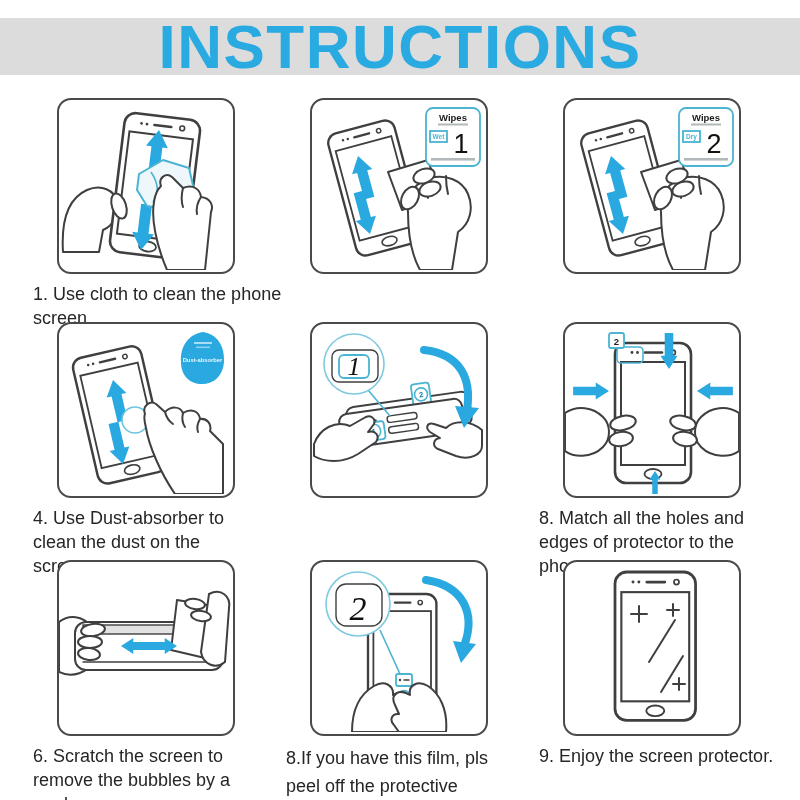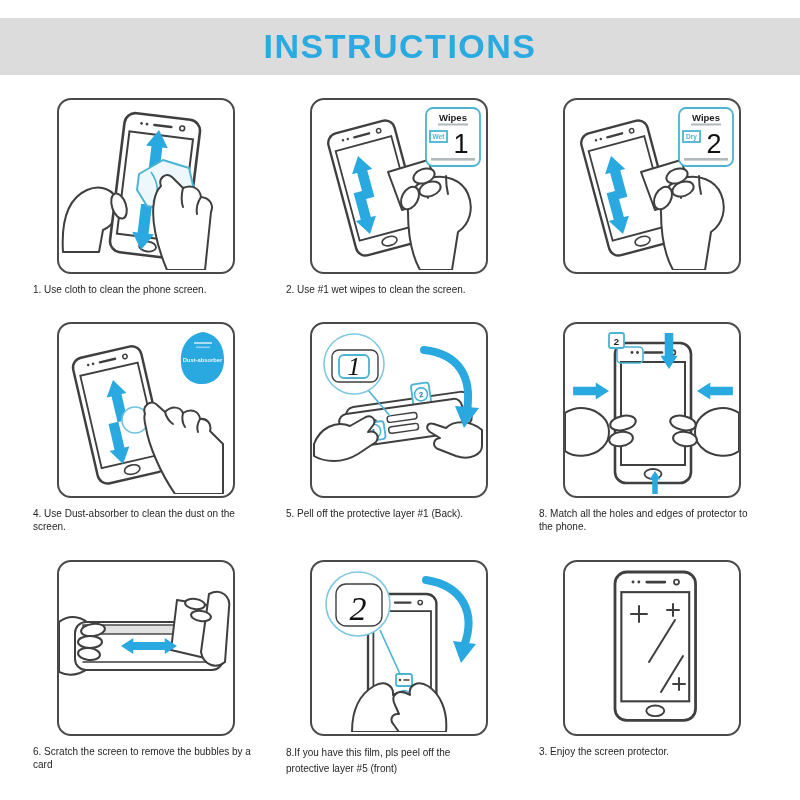--- a/index.html
+++ b/index.html
@@ -3,25 +3,25 @@
 <meta charset="utf-8">
 <title>Instructions</title>
 <style>
   :root{
     --accent-blue:#29a9e0; --teal:#4ab4d2; --ink:#3f3f3f;
     --header-band:#dcdcdc; --header-text:#29abe2; --caption:#262626;
   }
   html,body{margin:0;padding:0;background:#fff;}
   body{width:800px;height:800px;overflow:hidden;font-family:"Liberation Sans",sans-serif;}
   .band{margin-top:18px;height:57px;background:var(--header-band);display:flex;align-items:center;justify-content:center;}
-  .band h1{margin:0;font-size:34px;font-weight:bold;letter-spacing:1.5px;color:var(--header-text);}
+  .band h1{margin:0;font-size:62px;font-weight:bold;letter-spacing:1.5px;color:var(--header-text);}
   .grid{display:grid;grid-template-columns:253px 253px 253px;grid-template-rows:224px 238px auto;padding:23px 0 0 33px;}
   figure.step{margin:0;}
   .figure-box{width:178px;height:176px;margin-left:24px;border:2px solid #4a4a4a;border-radius:14px;box-sizing:border-box;display:flex;align-items:center;justify-content:center;background:#fff;}
-  figcaption{margin:9px 0 0 0;font-size:10px;line-height:1.32;color:var(--caption);}
+  figcaption{margin:9px 0 0 0;font-size:18px;line-height:1.32;color:var(--caption);}
   .w212{max-width:212px}.w225{max-width:225px}.w210{max-width:210px}.w252{max-width:252px}.w265{max-width:265px}
   .lh-lg{line-height:1.55}
   svg.art{display:block}
   .ln{fill:none;stroke:var(--ink);stroke-width:2;stroke-linecap:round;stroke-linejoin:round}
   .ln14{fill:none;stroke:var(--ink);stroke-width:1.4;stroke-linecap:round;stroke-linejoin:round}
   .fillw{fill:#fff;stroke:var(--ink);stroke-width:2;stroke-linejoin:round}
   .hand{fill:#fff;stroke:var(--ink);stroke-width:2;stroke-linejoin:round;stroke-linecap:round}
   .arrow{fill:var(--accent-blue)}
   .blue-stroke{fill:none;stroke:var(--accent-blue);stroke-width:8;stroke-linecap:round}
   .blue-fill{fill:var(--accent-blue)}
@@ -99,21 +99,20 @@
             <rect class="tealbox" x="0" y="0" width="54" height="58" rx="7"></rect>
             <text class="pk-title" x="27" y="12.5">Wipes</text>
             <rect class="gray-bar" x="12" y="15.5" width="30" height="2"></rect>
             <rect class="tealbox" x="4" y="23" width="17" height="11"></rect>
             <text class="pk-type" x="12.5" y="31.3">Wet</text>
             <text class="pk-num" x="35" y="45">1</text>
             <rect class="gray-bar" x="5" y="50" width="44" height="2.6"></rect>
           </g>
         </svg>
       </div>
-      <figcaption class="w252">2. Use #1 wet wipes to clean the screen.</figcaption>
     </figure>
 
     <figure class="step">
       <div class="figure-box">
         <svg class="art" width="174" height="168" viewBox="0 0 174 168">
           <use href="#phone" transform="translate(14,34) rotate(-15) scale(0.9)"></use>
           <use href="#arrow" class="arrow" transform="translate(46,54) rotate(-15) scale(0.95)"></use>
           <use href="#arrow" class="arrow" transform="translate(58,132) rotate(165) scale(0.95)"></use>
           <path class="fillw" d="M76,70 L116,58 L128,94 L90,108 Z"></path>
           <path class="hand" d="M96,110 C94,92 104,80 118,76 C134,72 150,78 156,92 C162,106 158,122 146,130 L140,168 L108,168 C98,150 96,130 96,110 Z"></path>
@@ -181,21 +180,20 @@
             <rect class="ln14" x="20" y="24" width="46" height="32" rx="7" fill="#fff"></rect>
             <rect class="tealbox" x="27" y="29" width="30" height="23" rx="5"></rect>
             <text class="mag-num" x="42" y="49">1</text>
           </g>
           <path class="hand" d="M2,118 C8,102 24,94 38,100 L52,92 C58,88 64,92 62,98 L56,106 C64,104 68,110 64,116 L46,128 C30,138 12,136 2,130 Z"></path>
           <path class="hand" d="M170,104 C158,94 142,94 134,102 L122,98 C115,96 113,102 118,106 L128,112 C121,113 120,120 126,123 L144,130 C158,135 170,128 170,120 Z"></path>
           <path class="blue-stroke" d="M112,24 C148,28 160,52 155,84"></path>
           <polygon class="blue-fill" points="143,80 167,82 152,102"></polygon>
         </svg>
       </div>
-      <figcaption class="w265">5. Pell off the protective layer #1 (Back).</figcaption>
     </figure>
 
     <figure class="step">
       <div class="figure-box">
         <svg class="art" width="174" height="170" viewBox="0 0 174 170">
           <path class="hand" d="M0,88 C12,80 28,82 38,92 C46,100 46,114 38,122 C26,134 8,132 0,126 Z"></path>
           <path class="hand" d="M174,88 C162,80 146,82 136,92 C128,100 128,114 136,122 C148,134 166,132 174,126 Z"></path>
           <use href="#phone" transform="translate(50,18)"></use>
           <rect class="teal-ln" x="52" y="22" width="26" height="16" rx="4"></rect>
           <g>
@@ -268,17 +266,17 @@
     <figure class="step">
       <div class="figure-box">
         <svg class="art" width="174" height="168" viewBox="0 0 174 168">
           <use href="#phone" transform="translate(50,8) scale(1.06)"></use>
           <path class="ln" d="M84,98 L110,56 M96,128 L118,92" stroke-width="1.8"></path>
           <path class="ln" d="M74,42 L74,58 M66,50 L82,50"></path>
           <path class="ln" d="M108,40 L108,52 M102,46 L114,46"></path>
           <path class="ln" d="M114,114 L114,126 M108,120 L120,120"></path>
         </svg>
       </div>
-      <figcaption class="w252">3. Enjoy the screen protector.</figcaption>
+      <figcaption class="w252">9. Enjoy the screen protector.</figcaption>
     </figure>
 
   </main>
 </div>
 
 </body></html>

